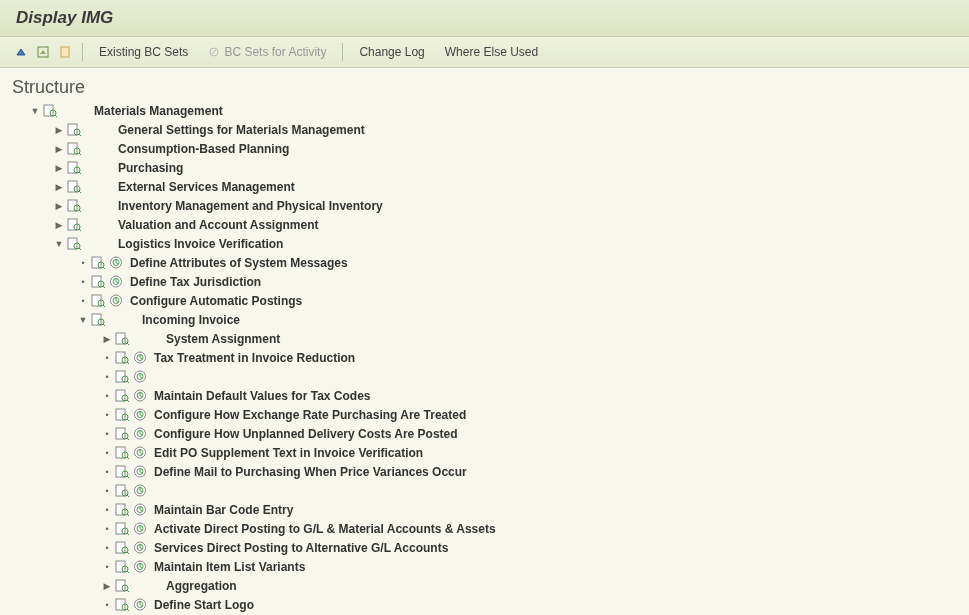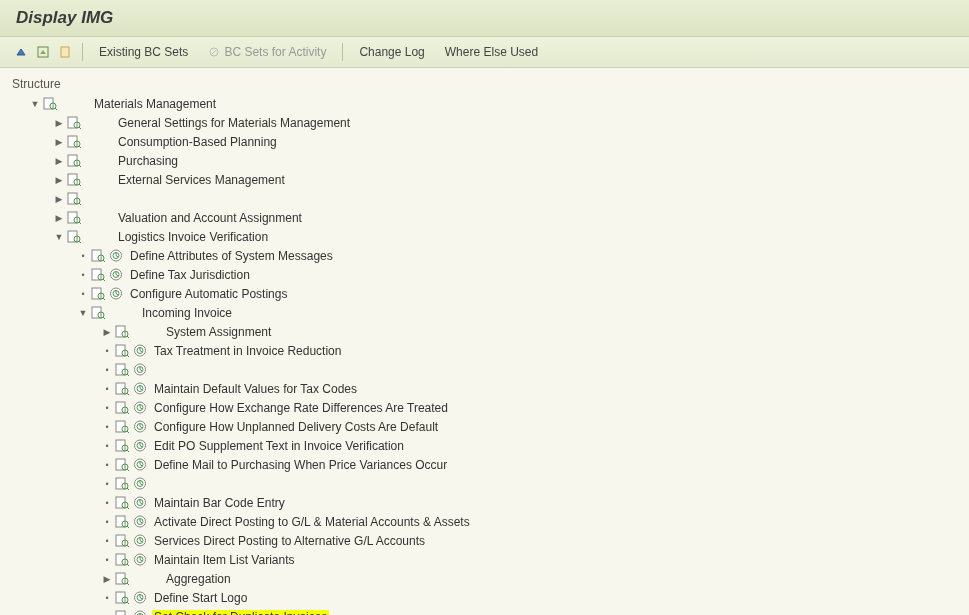--- a/index.html
+++ b/index.html
@@ -55,21 +55,21 @@
       text-align: center;
     }
     .toolbar-btn.disabled { color: #999; }
     .content {
       background: #f7f7ed;
       padding: 6px 0;
     }
     .struct-header {
       padding: 3px 12px;
       color: #555;
-      font-size: 12px;
+      font-size: 18px;
     }
     .tree {
       padding: 0;
     }
     .tree-row {
       display: flex;
       align-items: center;
       height: 19px;
       padding-left: 12px;
       white-space: nowrap;
@@ -100,20 +100,21 @@
       height: 14px;
       display: inline-flex;
       align-items: center;
       justify-content: center;
       margin-right: 4px;
       flex-shrink: 0;
     }
     .node-label {
       color: #333;
       padding-left: 2px;
+      font-weight: bold;
     }
     .node-label.link { cursor: pointer; }
     .highlight {
       background: #f5ff00;
       padding: 0 2px;
     }
     .hl-wrap {
       background: #f5ff00;
     }
     svg { display: block; }
@@ -230,20 +231,21 @@
       <span class="indent" style="width:40px"></span>
       <span class="expander">▶</span>
       <span class="doc-icon">
           <svg width="14" height="13" viewBox="0 0 14 13">
             <rect x="1" y="1" width="9" height="11" fill="#fff" stroke="#888"></rect>
             <circle cx="10" cy="9" r="3" fill="none" stroke="#4a9a4a"></circle>
             <line x1="12" y1="11" x2="14" y2="13" stroke="#4a9a4a"></line>
           </svg>
         </span>
       <span class="exec-icon" style="width:28px"></span>
+      <span class="node-label">Inventory Management and Physical Inventory</span>
     </div>
     <div class="tree-row">
       <span class="indent" style="width:40px"></span>
       <span class="expander">▶</span>
       <span class="doc-icon">
           <svg width="14" height="13" viewBox="0 0 14 13">
             <rect x="1" y="1" width="9" height="11" fill="#fff" stroke="#888"></rect>
             <circle cx="10" cy="9" r="3" fill="none" stroke="#4a9a4a"></circle>
             <line x1="12" y1="11" x2="14" y2="13" stroke="#4a9a4a"></line>
           </svg>
@@ -415,40 +417,40 @@
             <line x1="12" y1="11" x2="14" y2="13" stroke="#4a9a4a"></line>
           </svg>
         </span>
       <span class="exec-icon">
           <svg width="14" height="13" viewBox="0 0 14 13">
             <circle cx="7" cy="6.5" r="5.5" fill="#fff" stroke="#888"></circle>
             <circle cx="7" cy="6.5" r="3" fill="none" stroke="#4a9a4a"></circle>
             <path d="M7 3.5 L7 6.5 L9 8" stroke="#4a9a4a" fill="none"></path>
           </svg>
         </span>
-      <span class="node-label link">Configure How Exchange Rate Differences Are Treated</span>
-    </div>
-    <div class="tree-row">
-      <span class="indent" style="width:88px"></span>
-      <span class="expander">•</span>
-      <span class="doc-icon">
-          <svg width="14" height="13" viewBox="0 0 14 13">
-            <rect x="1" y="1" width="9" height="11" fill="#fff" stroke="#888"></rect>
-            <circle cx="10" cy="9" r="3" fill="none" stroke="#4a9a4a"></circle>
-            <line x1="12" y1="11" x2="14" y2="13" stroke="#4a9a4a"></line>
-          </svg>
-        </span>
-      <span class="exec-icon">
-          <svg width="14" height="13" viewBox="0 0 14 13">
-            <circle cx="7" cy="6.5" r="5.5" fill="#fff" stroke="#888"></circle>
-            <circle cx="7" cy="6.5" r="3" fill="none" stroke="#4a9a4a"></circle>
-            <path d="M7 3.5 L7 6.5 L9 8" stroke="#4a9a4a" fill="none"></path>
-          </svg>
-        </span>
-      <span class="node-label link">Configure How Unplanned Delivery Costs Are Default</span>
+      <span class="node-label link">Configure How Exchange Rate Purchasing Are Treated</span>
+    </div>
+    <div class="tree-row">
+      <span class="indent" style="width:88px"></span>
+      <span class="expander">•</span>
+      <span class="doc-icon">
+          <svg width="14" height="13" viewBox="0 0 14 13">
+            <rect x="1" y="1" width="9" height="11" fill="#fff" stroke="#888"></rect>
+            <circle cx="10" cy="9" r="3" fill="none" stroke="#4a9a4a"></circle>
+            <line x1="12" y1="11" x2="14" y2="13" stroke="#4a9a4a"></line>
+          </svg>
+        </span>
+      <span class="exec-icon">
+          <svg width="14" height="13" viewBox="0 0 14 13">
+            <circle cx="7" cy="6.5" r="5.5" fill="#fff" stroke="#888"></circle>
+            <circle cx="7" cy="6.5" r="3" fill="none" stroke="#4a9a4a"></circle>
+            <path d="M7 3.5 L7 6.5 L9 8" stroke="#4a9a4a" fill="none"></path>
+          </svg>
+        </span>
+      <span class="node-label link">Configure How Unplanned Delivery Costs Are Posted</span>
     </div>
     <div class="tree-row">
       <span class="indent" style="width:88px"></span>
       <span class="expander">•</span>
       <span class="doc-icon">
           <svg width="14" height="13" viewBox="0 0 14 13">
             <rect x="1" y="1" width="9" height="11" fill="#fff" stroke="#888"></rect>
             <circle cx="10" cy="9" r="3" fill="none" stroke="#4a9a4a"></circle>
             <line x1="12" y1="11" x2="14" y2="13" stroke="#4a9a4a"></line>
           </svg>

